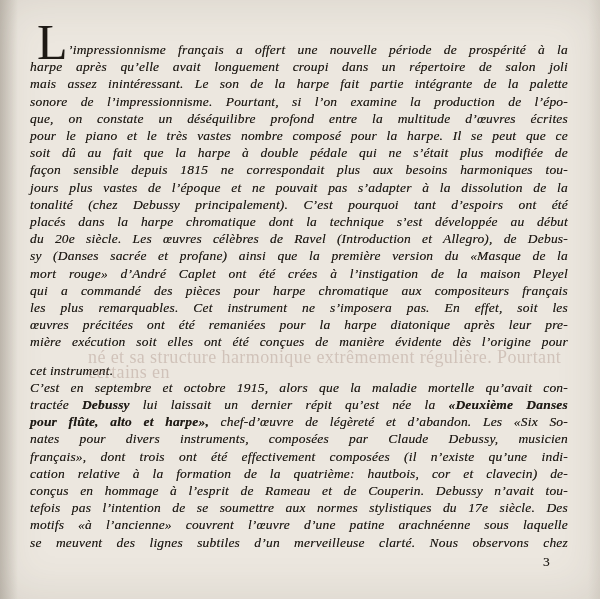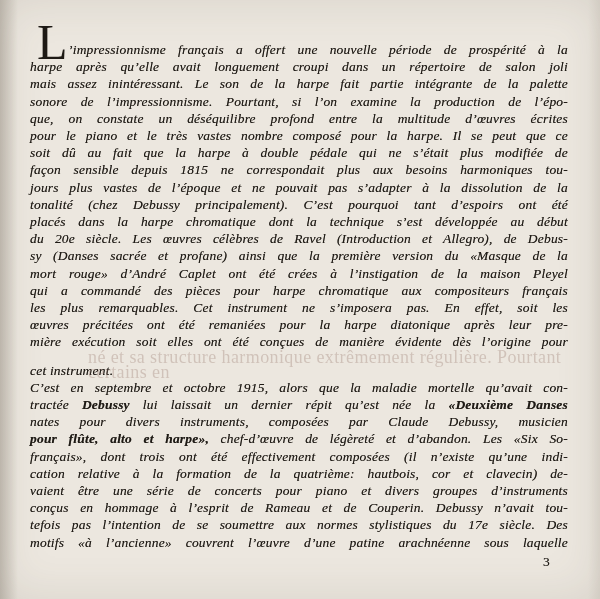--- a/index.html
+++ b/index.html
@@ -102,28 +102,28 @@
       <div class="line"><span>du 20e siècle. Les œuvres célèbres de Ravel (Introduction et Allegro), de Debus-</span></div>
       <div class="line"><span>sy (Danses sacrée et profane) ainsi que la première version du «Masque de la</span></div>
       <div class="line"><span>mort rouge» d’André Caplet ont été crées à l’instigation de la maison Pleyel</span></div>
       <div class="line"><span>qui a commandé des pièces pour harpe chromatique aux compositeurs français</span></div>
       <div class="line"><span>les plus remarquables. Cet instrument ne s’imposera pas. En effet, soit les</span></div>
       <div class="line"><span>œuvres précitées ont été remaniées pour la harpe diatonique après leur pre-</span></div>
       <div class="line"><span>mière exécution soit elles ont été conçues de manière évidente dès l’origine pour</span></div>
       <div class="line last"><span>cet instrument.</span></div>
       <div class="line"><span>C’est en septembre et octobre 1915, alors que la maladie mortelle qu’avait con-</span></div>
       <div class="line"><span>tractée </span><span class="bold">Debussy</span><span> lui laissait un dernier répit qu’est née la </span><span class="bold">«Deuxième Danses</span></div>
+      <div class="line"><span class="bold">pour flûte, alto et harpe»,</span><span> chef-d’œuvre de légèreté et d’abandon. Les «Six So-</span></div>
       <div class="line"><span>nates pour divers instruments, composées par Claude Debussy, musicien</span></div>
-      <div class="line"><span class="bold">pour flûte, alto et harpe»,</span><span> chef-d’œuvre de légèreté et d’abandon. Les «Six So-</span></div>
       <div class="line"><span>français», dont trois ont été effectivement composées (il n’existe qu’une indi-</span></div>
       <div class="line"><span>cation relative à la formation de la quatrième: hautbois, cor et clavecin) de-</span></div>
-      <div class="line"><span>vaient être une série de concerts pour piano et divers groupes d’instruments</span></div>
       <div class="line"><span>conçus en hommage à l’esprit de Rameau et de Couperin. Debussy n’avait tou-</span></div>
       <div class="line"><span>tefois pas l’intention de se soumettre aux normes stylistiques du 17e siècle. Des</span></div>
       <div class="line"><span>motifs «à l’ancienne» couvrent l’œuvre d’une patine arachnéenne sous laquelle</span></div>
+      <div class="line"><span>se meuvent des lignes subtiles d’un merveilleuse clarté. Nous observons chez</span></div>
     </div>
 
   <div class="ghost">né et sa structure harmonique extrêmement régulière. Pourtant certains en</div>
 
   <div class="pagenum">3</div>
 
   <div class="vignette"></div>
 </div>
 
 </body></html>

